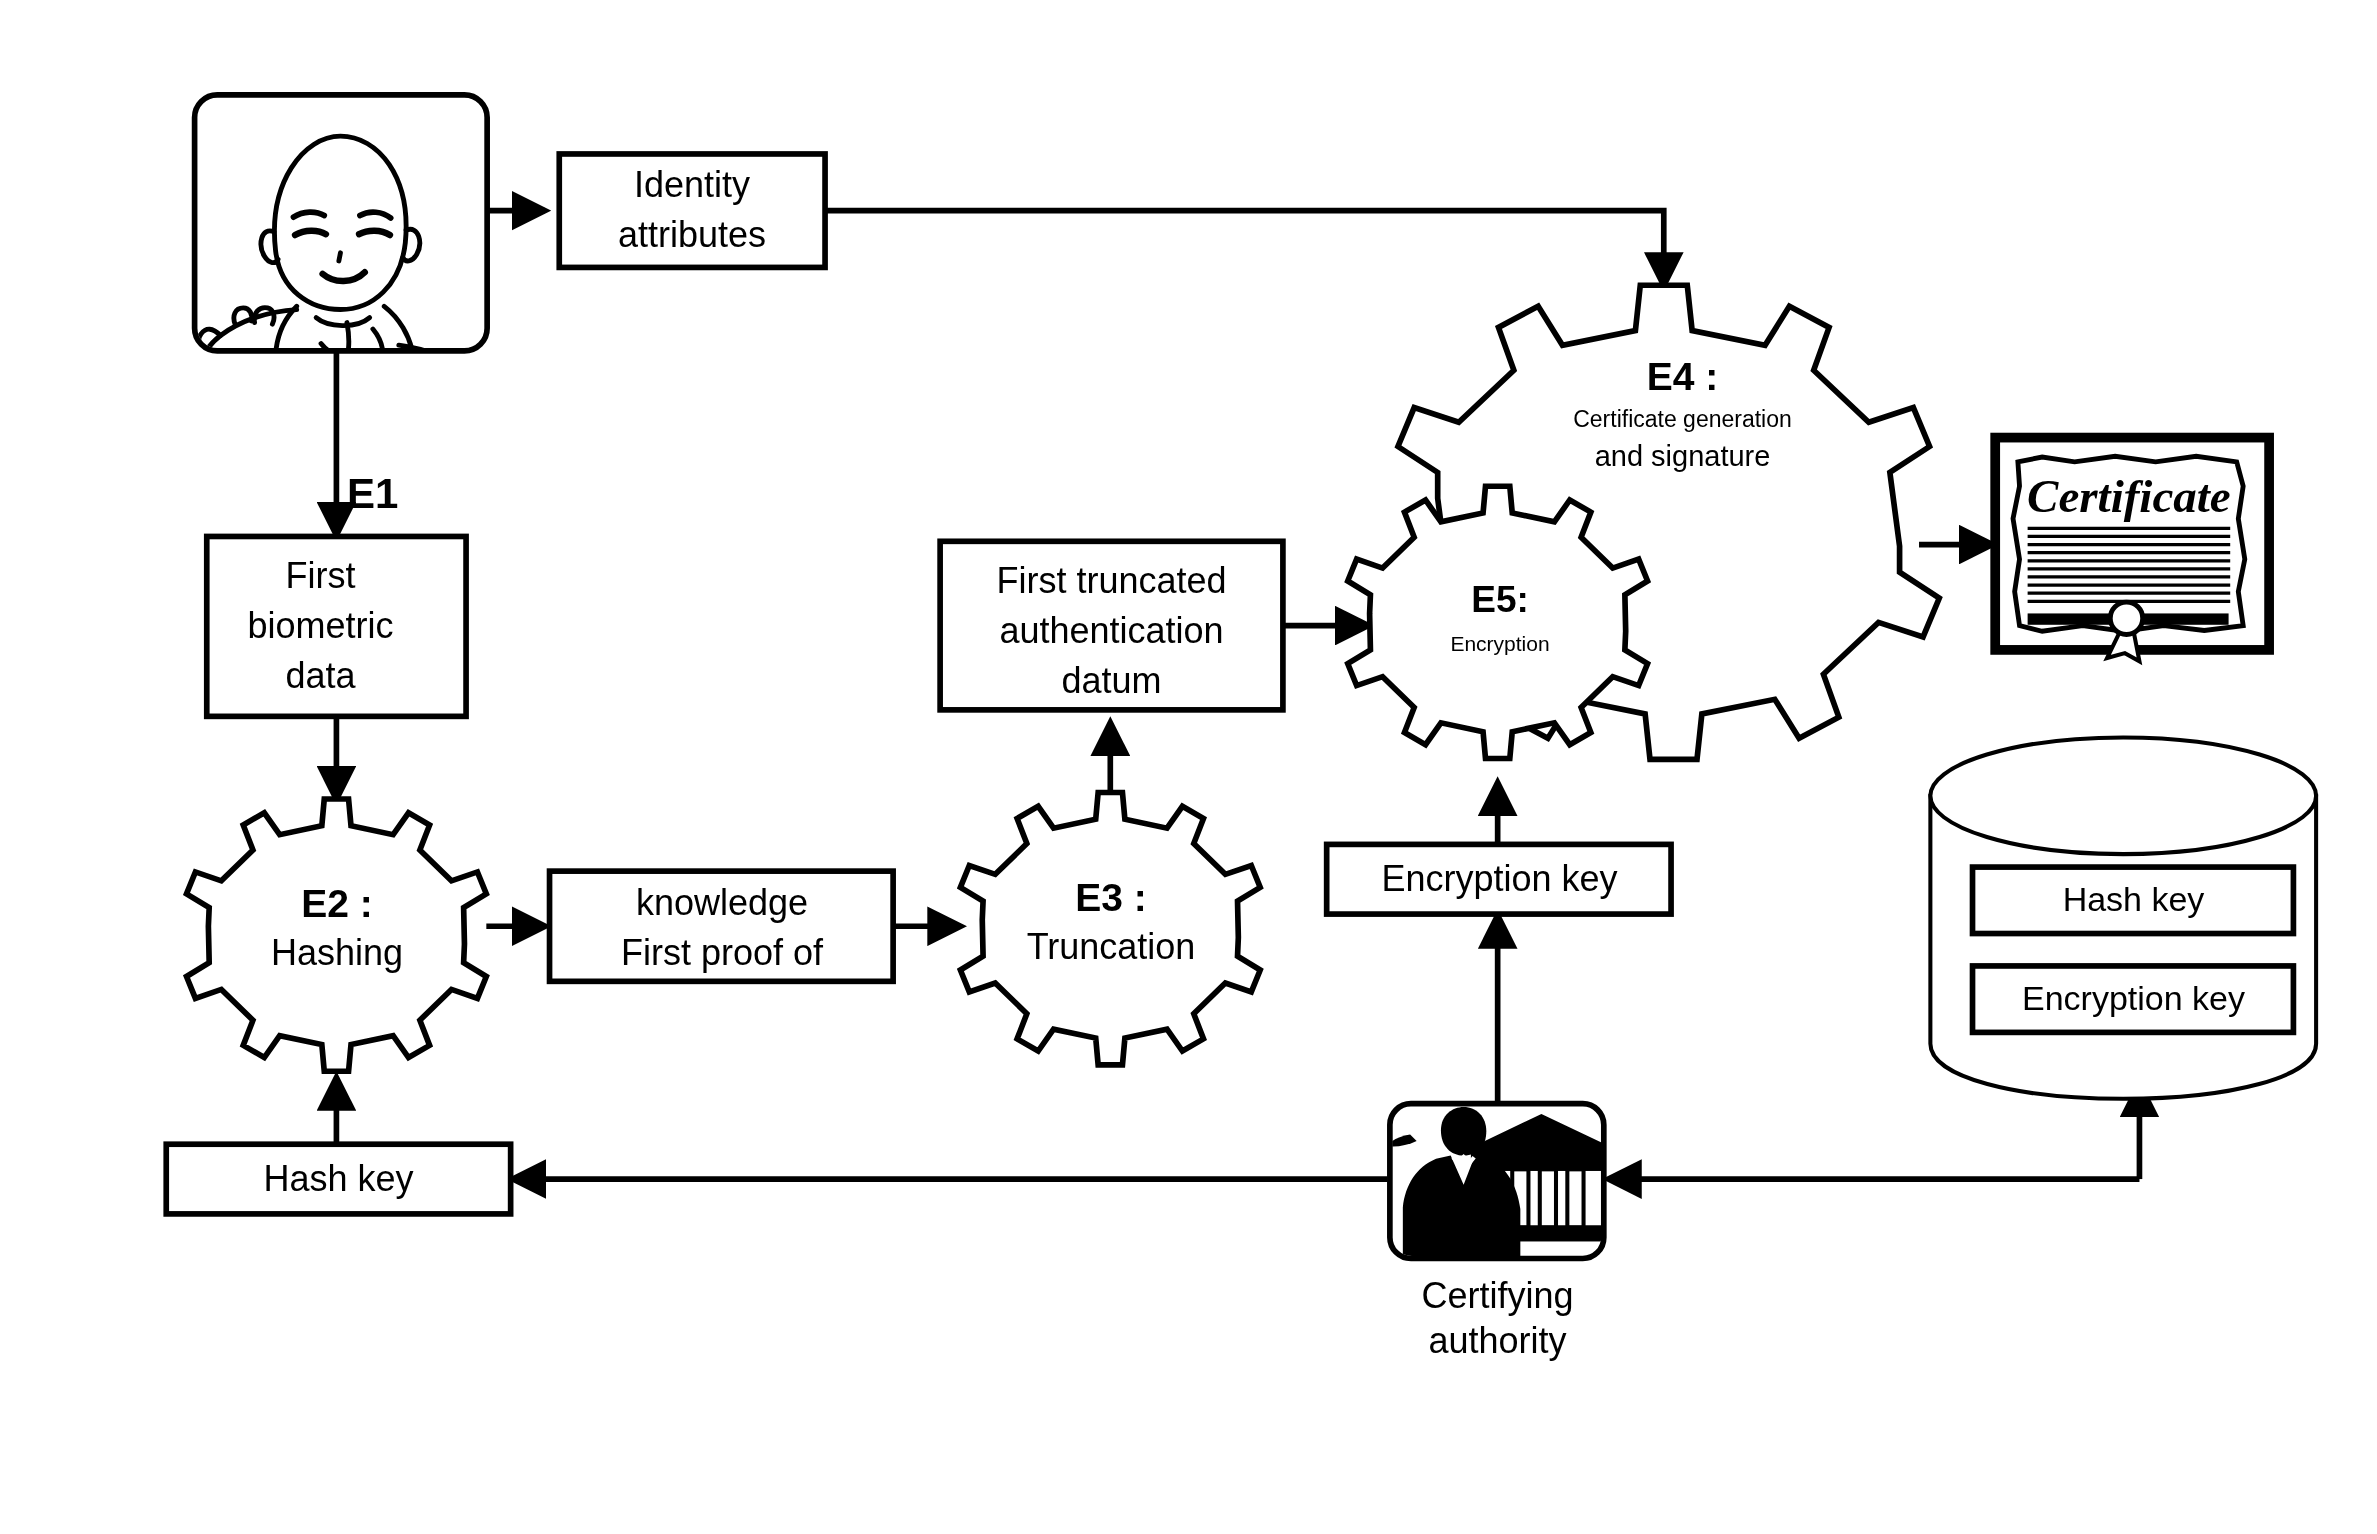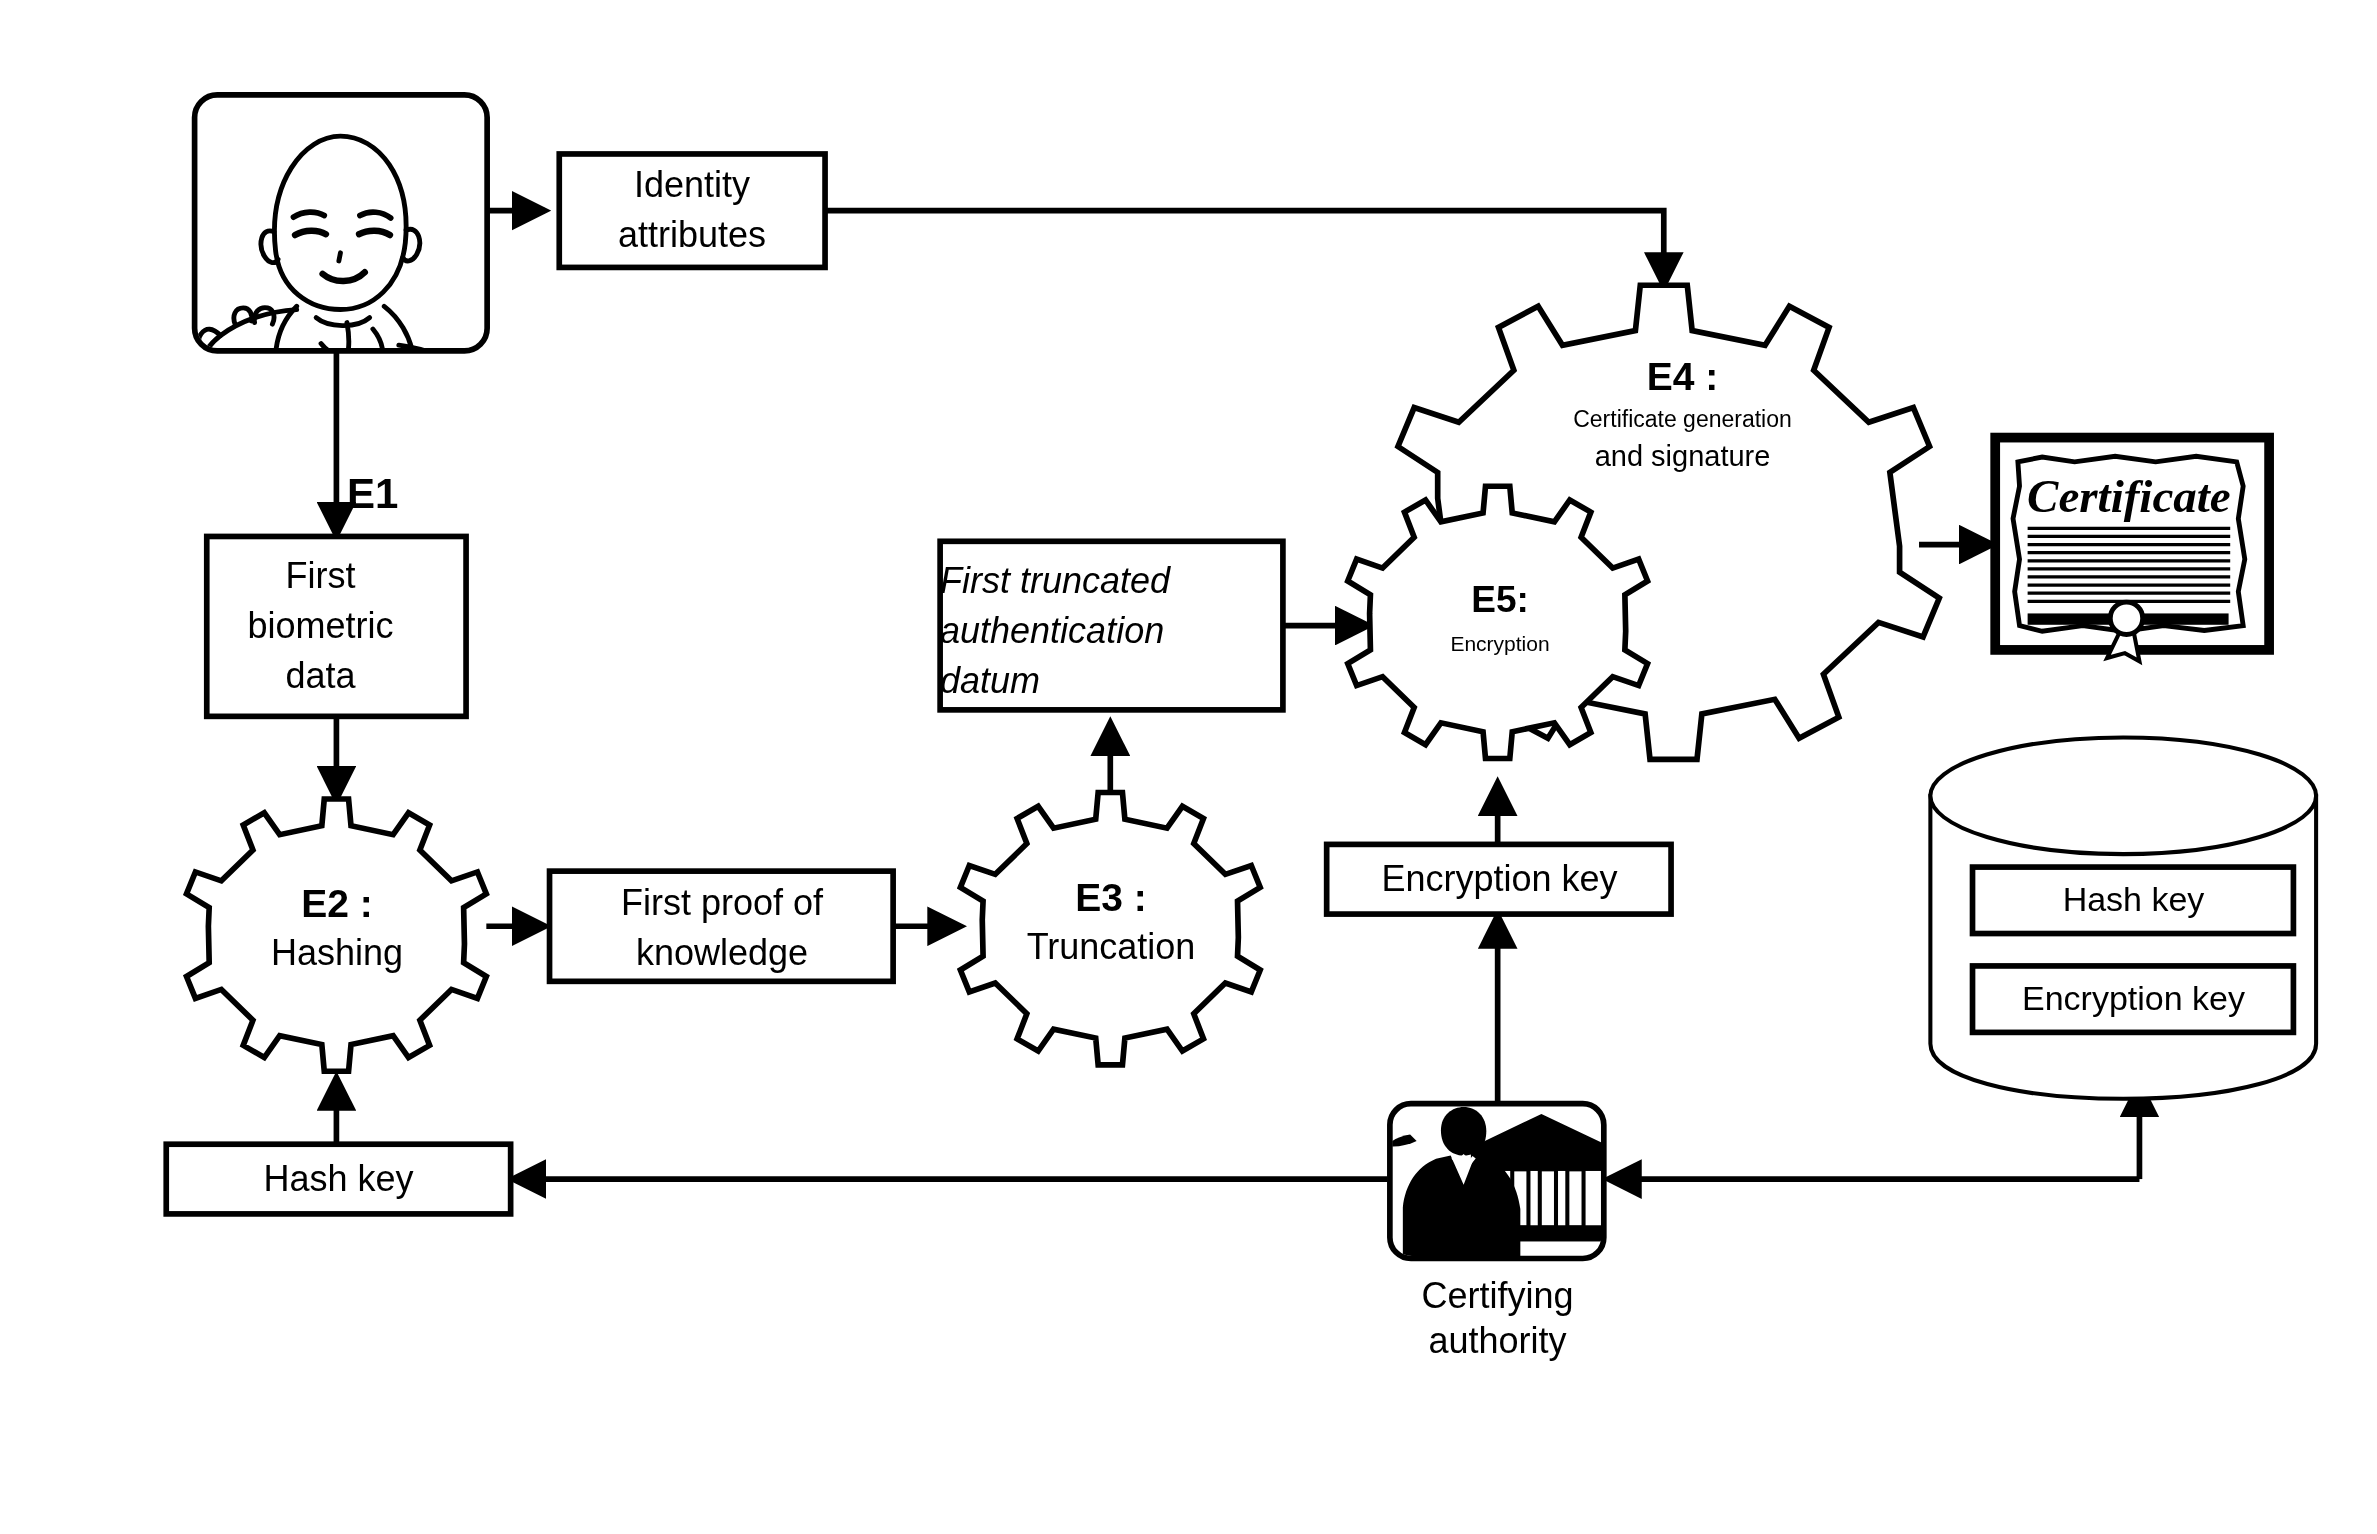--- a/index.html
+++ b/index.html
@@ -253,30 +253,30 @@
     <div>biometric</div>
     <div>data</div>
   </div>
 
   <div style="position:absolute;left:199px;top:879px;width:276px;text-align:center;">
     <div style="font-size:39px;font-weight:bold;line-height:50px;">E2 :</div>
     <div style="font-size:36px;line-height:47px;">Hashing</div>
   </div>
 
   <div style="position:absolute;left:550px;top:878px;width:344px;text-align:center;font-size:36px;line-height:50px;">
+    <div>knowledge</div>
     <div>First proof of</div>
-    <div>knowledge</div>
   </div>
 
   <div style="position:absolute;left:973px;top:873px;width:276px;text-align:center;">
     <div style="font-size:39px;font-weight:bold;line-height:50px;">E3 :</div>
     <div style="font-size:36px;line-height:47px;">Truncation</div>
   </div>
 
-  <div style="position:absolute;left:940px;top:556px;width:343px;text-align:left;font-size:36px;line-height:50px;font-style:italic;">
+  <div style="position:absolute;left:940px;top:556px;width:343px;text-align:center;font-size:36px;line-height:50px;">
     <div>First truncated</div>
     <div>authentication</div>
     <div>datum</div>
   </div>
 
   <div style="position:absolute;left:1508px;top:352px;width:349px;text-align:center;">
     <div style="font-size:39px;font-weight:bold;line-height:49px;">E4 :</div>
     <div style="font-size:23px;line-height:37px;">Certificate generation</div>
     <div style="font-size:29px;line-height:37px;">and signature</div>
   </div>

